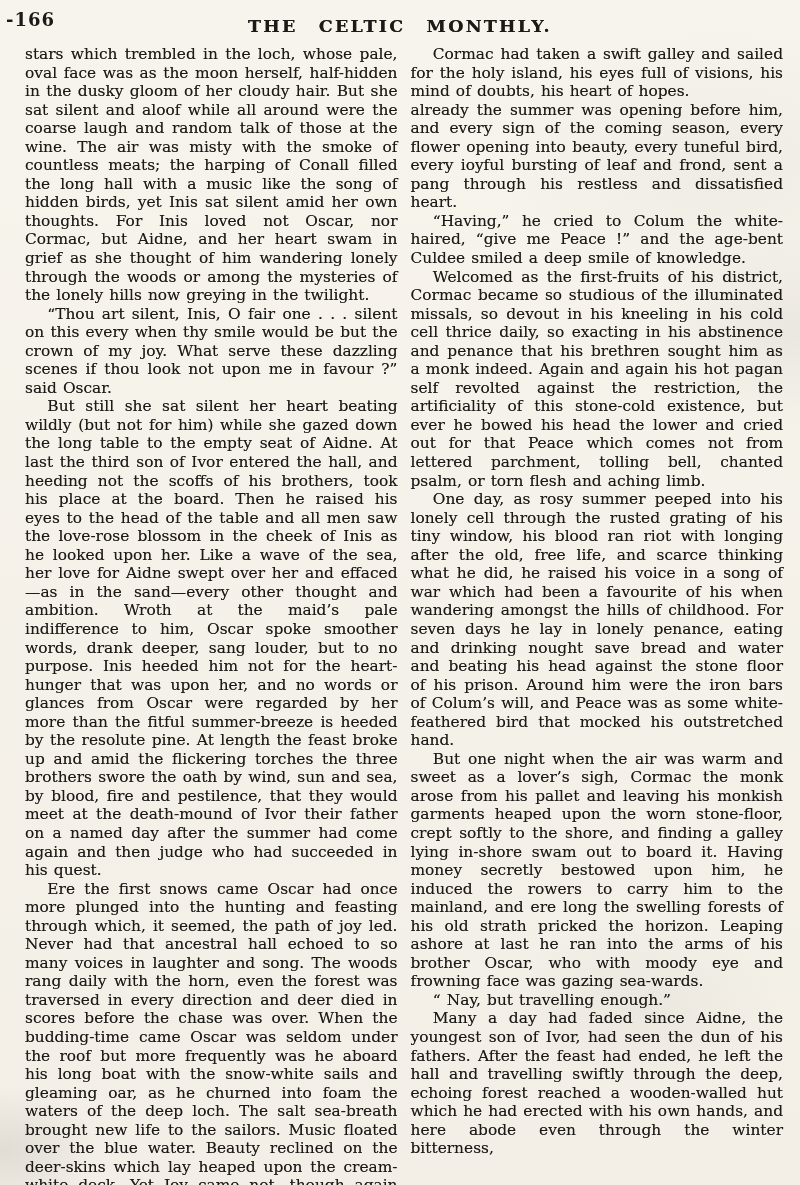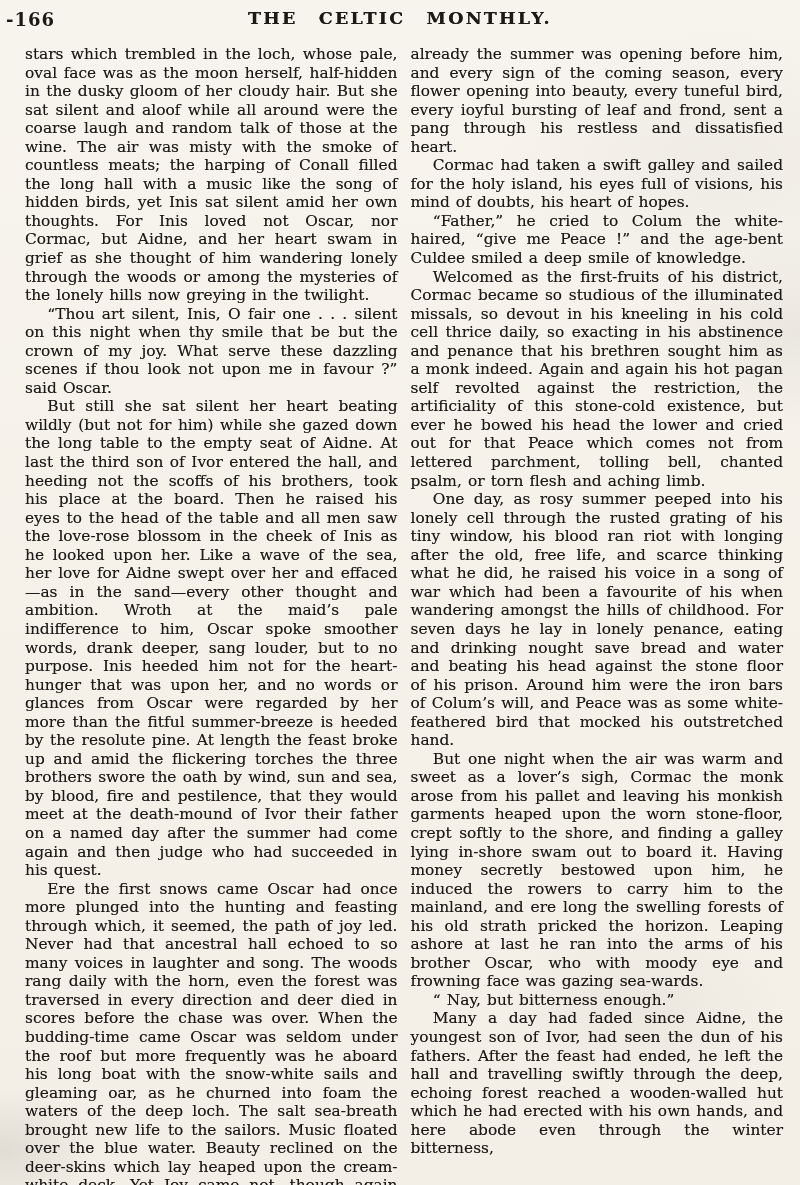--- a/index.html
+++ b/index.html
@@ -20,21 +20,21 @@
       radial-gradient(320px 200px at 720px 160px, rgba(140,138,132,.07), transparent 70%),
       radial-gradient(200px 120px at 640px 1005px, rgba(130,128,122,.08), transparent 70%),
       linear-gradient(#f7f4ed, #f3efe6);
   }
   .header { position: absolute; top: 6px; left: 0; width: 100%; height: 34px; }
   .pagenum-wrap {
     position: absolute; left: 6px; top: 3px;
     font-size: 18px; font-weight: 700; letter-spacing: 1px;
   }
   .title {
-    margin: 0; padding-top: 2px;
+    margin: 8px; padding-top: 2px;
     text-align: center;
     font-size: 17.5px; font-weight: 700;
     letter-spacing: 2.2px; word-spacing: 13px;
     text-shadow: 0 0 0.5px rgba(28,26,23,.75);
   }
   .columns {
     position: absolute; top: 45px; left: 25px;
     width: 758px;
     display: flex; gap: 13px;
   }
@@ -54,28 +54,28 @@
 
 <div class="page">
   <header class="header">
     <span class="pagenum-wrap"><span>-</span><span>166</span></span>
     <h1 class="title">THE CELTIC MONTHLY.</h1>
   </header>
 
   <main class="columns">
     <section class="col">
         <p class="para">stars which trembled in the loch, whose pale, oval face was as the moon herself, half-hidden in the dusky gloom of her cloudy hair. But she sat silent and aloof while all around were the coarse laugh and random talk of those at the wine. The air was misty with the smoke of countless meats; the harping of Conall filled the long hall with a music like the song of hidden birds, yet Inis sat silent amid her own thoughts. For Inis loved not Oscar, nor Cormac, but Aidne, and her heart swam in grief as she thought of him wandering lonely through the woods or among the mysteries of the lonely hills now greying in the twilight.</p>
-        <p class="para indent">“Thou art silent, Inis, O fair one . . . silent on this night when thy smile that be but the crown of my joy. What serve these dazzling scenes if thou look not upon me in favour ?” said Oscar.</p>
+        <p class="para indent">“Thou art silent, Inis, O fair one . . . silent on this every when thy smile would be but the crown of my joy. What serve these dazzling scenes if thou look not upon me in favour ?” said Oscar.</p>
         <p class="para indent">But still she sat silent her heart beating wildly (but not for him) while she gazed down the long table to the empty seat of Aidne. At last the third son of Ivor entered the hall, and heeding not the scoffs of his brothers, took his place at the board. Then he raised his eyes to the head of the table and all men saw the love-rose blossom in the cheek of Inis as he looked upon her. Like a wave of the sea, her love for Aidne swept over her and effaced—as in the sand—every other thought and ambition. Wroth at the maid’s pale indifference to him, Oscar spoke smoother words, drank deeper, sang louder, but to no purpose. Inis heeded him not for the heart-hunger that was upon her, and no words or glances from Oscar were regarded by her more than the fitful summer-breeze is heeded by the resolute pine. At length the feast broke up and amid the flickering torches the three brothers swore the oath by wind, sun and sea, by blood, fire and pestilence, that they would meet at the death-mound of Ivor their father on a named day after the summer had come again and then judge who had succeeded in his quest.</p>
         <p class="para indent">Ere the first snows came Oscar had once more plunged into the hunting and feasting through which, it seemed, the path of joy led. Never had that ancestral hall echoed to so many voices in laughter and song. The woods rang daily with the horn, even the forest was traversed in every direction and deer died in scores before the chase was over. When the budding-time came Oscar was seldom under the roof but more frequently was he aboard his long boat with the snow-white sails and gleaming oar, as he churned into foam the waters of the deep loch. The salt sea-breath brought new life to the sailors. Music floated over the blue water. Beauty reclined on the deer-skins which lay heaped upon the cream-white deck. Yet Joy came not, though again and again he heard as it were the rustling of his wings as he sped past into the Beyond. And</p>
       </section>
     <section class="col">
+        <p class="para indent">Cormac had taken a swift galley and sailed for the holy island, his eyes full of visions, his mind of doubts, his heart of hopes.</p>
         <p class="para">already the summer was opening before him, and every sign of the coming season, every flower opening into beauty, every tuneful bird, every ioyful bursting of leaf and frond, sent a pang through his restless and dissatisfied heart.</p>
-        <p class="para indent">Cormac had taken a swift galley and sailed for the holy island, his eyes full of visions, his mind of doubts, his heart of hopes.</p>
-        <p class="para indent">“Father,” he cried to Colum the white-haired, “give me Peace !” and the age-bent Culdee smiled a deep smile of knowledge.</p>
+        <p class="para indent">“Having,” he cried to Colum the white-haired, “give me Peace !” and the age-bent Culdee smiled a deep smile of knowledge.</p>
         <p class="para indent">Welcomed as the first-fruits of his district, Cormac became so studious of the illuminated missals, so devout in his kneeling in his cold cell thrice daily, so exacting in his abstinence and penance that his brethren sought him as a monk indeed. Again and again his hot pagan self revolted against the restriction, the artificiality of this stone-cold existence, but ever he bowed his head the lower and cried out for that Peace which comes not from lettered parchment, tolling bell, chanted psalm, or torn flesh and aching limb.</p>
         <p class="para indent">One day, as rosy summer peeped into his lonely cell through the rusted grating of his tiny window, his blood ran riot with longing after the old, free life, and scarce thinking what he did, he raised his voice in a song of war which had been a favourite of his when wandering amongst the hills of childhood. For seven days he lay in lonely penance, eating and drinking nought save bread and water and beating his head against the stone floor of his prison. Around him were the iron bars of Colum’s will, and Peace was as some white-feathered bird that mocked his outstretched hand.</p>
         <p class="para indent">But one night when the air was warm and sweet as a lover’s sigh, Cormac the monk arose from his pallet and leaving his monkish garments heaped upon the worn stone-floor, crept softly to the shore, and finding a galley lying in-shore swam out to board it. Having money secretly bestowed upon him, he induced the rowers to carry him to the mainland, and ere long the swelling forests of his old strath pricked the horizon. Leaping ashore at last he ran into the arms of his brother Oscar, who with moody eye and frowning face was gazing sea-wards.</p>
-        <p class="para indent">“ Nay, but bitterness enough.”</p>
+        <p class="para indent">“ Nay, but travelling enough.”</p>
         <p class="para indent">Many a day had faded since Aidne, the youngest son of Ivor, had seen the dun of his fathers. After the feast had ended, he left the hall and travelling swiftly through the deep, echoing forest reached a wooden-walled hut which he had erected with his own hands, and here abode even through the winter bitterness,</p>
       </section>
   </main>
 </div>
 
 </body></html>

